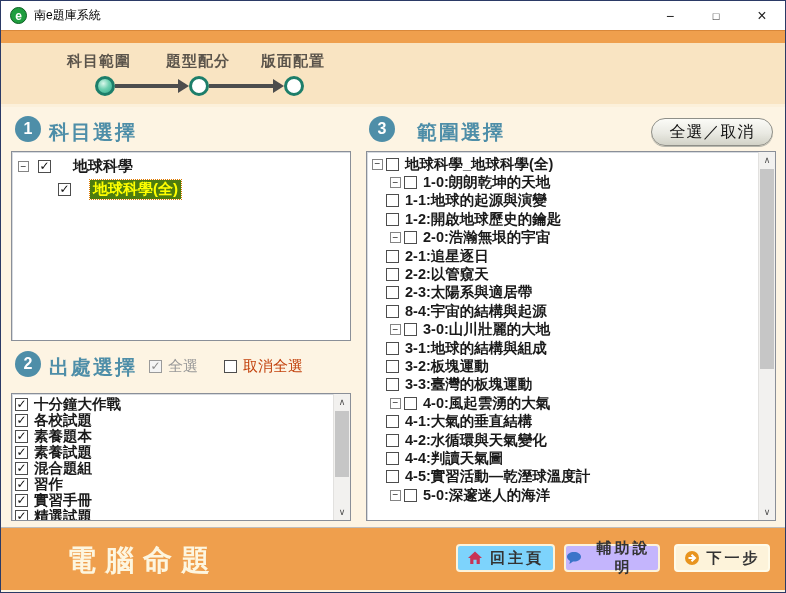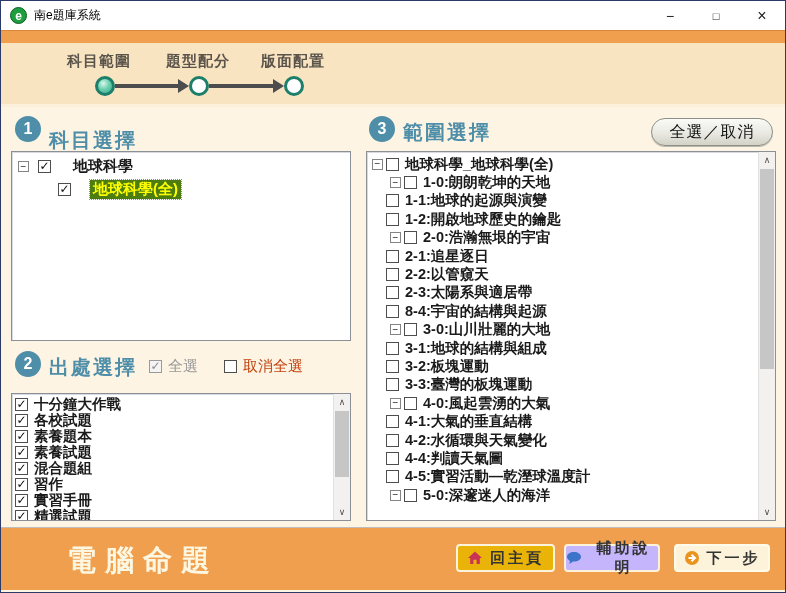--- a/index.html
+++ b/index.html
@@ -88,21 +88,21 @@
   .list2-box .sthumb { top:17px; height:66px; }
   .tree3-box .sthumb { top:17px; height:200px; }
 
   
   .footer { position:relative; height:63px; background:#ef9f4d; border-top:1px solid #bdbdbd; }
   .footer-title { position:absolute; left:66px; top:13px; font-size:29px; font-weight:bold; color:#fdf6e0; letter-spacing:9px; }
   .fbtn { position:absolute; top:16px; height:28px; border:2px solid #fdf3da; border-radius:4px;
           display:flex; align-items:center; justify-content:center; gap:7px;
           font-size:15px; font-weight:bold; color:#333; letter-spacing:3px; cursor:default; }
   .fbtn svg { width:16px; height:16px; flex:none; }
-  .fbtn.home { left:455px; width:99px; background:#eab308; }
+  .fbtn.home { left:455px; width:99px; background:#7dd3fc; }
   .fbtn.help { left:563px; width:96px; background:#c4b5fd; }
   .fbtn.next { left:673px; width:96px; background:#fdf3da; border-color:#fffbe9; }
 </style>
 </head>
 <body>
 
 <div class="window">
 
   <div class="titlebar">
     <span class="app-icon">e</span>
@@ -125,21 +125,21 @@
     <span class="shead hd1"></span>
     <span class="scircle sc2"></span>
     <span class="sline ln2"></span>
     <span class="shead hd2"></span>
     <span class="scircle sc3"></span>
   </div>
 
   <div class="main">
 
     <span class="num-circle" style="left:14px; top:9px;">1</span>
-    <span class="panel-title" style="left:48px; top:20px;font-family:Liberation Mono, monospace;">科目選擇</span>
+    <span class="panel-title" style="left:48px; top:12px;font-family:Liberation Mono, monospace;">科目選擇</span>
 
     <div class="box tree1-box">
       <div class="box-inner" style="right:0;">
 
           <div class="trow lvl0 has-exp checked">
             <span class="expander">−</span>
             <span class="cb"></span>
             <span class="tlabel">地球科學</span>
           </div>
 
@@ -209,21 +209,21 @@
           </div>
         </div>
       <div class="vscroll">
         <span class="sarrow up">∧</span>
         <span class="sthumb"></span>
         <span class="sarrow down">∨</span>
       </div>
     </div>
 
     <span class="num-circle" style="left:368px; top:9px;">3</span>
-    <span class="panel-title" style="left:402px; top:12px;">範圍選擇</span>
+    <span class="panel-title" style="left:416px; top:12px;">範圍選擇</span>
     <button class="toggle-btn">全選／取消</button>
 
     <div class="box tree3-box">
       <div class="box-inner">
 
           <div class="trow lvl0 has-exp">
             <span class="expander">−</span>
             <span class="cb"></span>
             <span class="tlabel">地球科學_地球科學(全)</span>
           </div>

